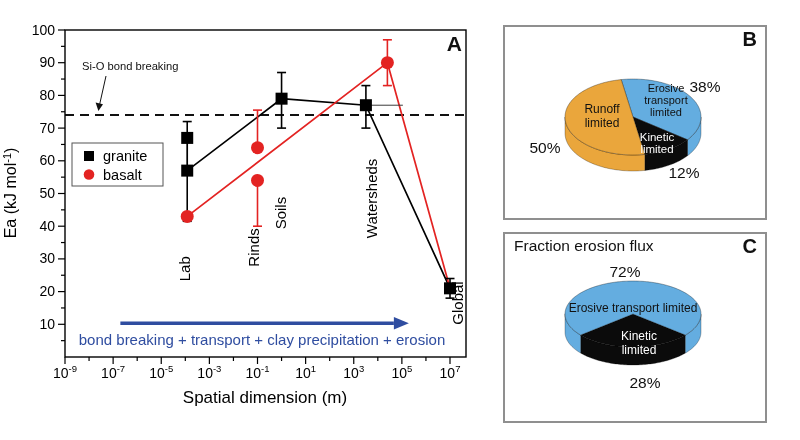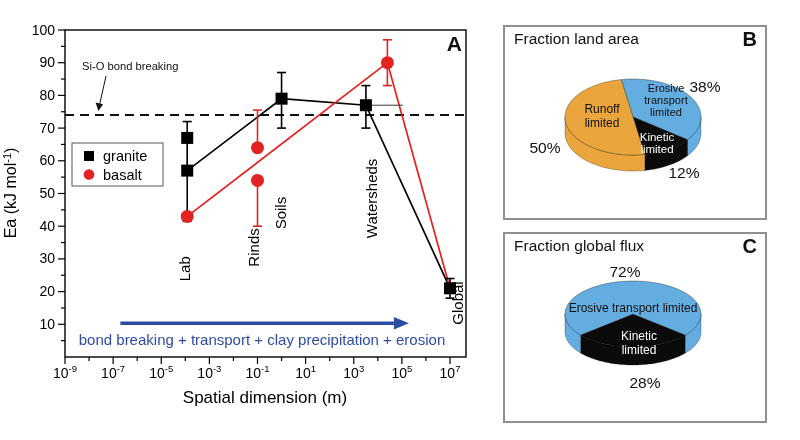--- a/index.html
+++ b/index.html
@@ -143,33 +143,32 @@
         <text x="161" y="76.85" font-size="11" text-anchor="middle" fill="#111111">transport</text>
         <text x="161" y="89.16999999999999" font-size="11" text-anchor="middle" fill="#111111">limited</text>
         <text x="200" y="65" font-size="15.5" text-anchor="middle" fill="#111">38%</text>
         <text x="152" y="113.58500000000001" font-size="11.5" text-anchor="middle" fill="#ffffff">Kinetic</text>
         <text x="152" y="126.465" font-size="11.5" text-anchor="middle" fill="#ffffff">limited</text>
         <text x="179" y="151" font-size="15.5" text-anchor="middle" fill="#111">12%</text>
         <text x="97" y="86.48" font-size="12" text-anchor="middle" fill="#111111">Runoff</text>
         <text x="97" y="99.92" font-size="12" text-anchor="middle" fill="#111111">limited</text>
         <text x="40" y="126" font-size="15.5" text-anchor="middle" fill="#111">50%</text>
       </svg>
-    <span class="ptitle">Fraction land area</span>
     <span class="pletter">B</span>
   </div>
 
   <div class="panel" style="left:503px;top:232px;width:264px;height:191px">
     <svg id="svgC" width="260" height="187">
         <path d="M180.39,101.03 L179.26,101.69 L178.08,102.32 L176.88,102.94 L175.64,103.55 L174.37,104.14 L173.06,104.71 L171.73,105.27 L170.37,105.81 L168.98,106.33 L167.56,106.84 L166.12,107.33 L164.65,107.80 L163.15,108.25 L161.64,108.68 L160.10,109.09 L158.53,109.49 L156.95,109.86 L155.35,110.21 L153.73,110.55 L152.10,110.86 L150.44,111.15 L148.77,111.42 L147.09,111.67 L145.40,111.90 L143.69,112.11 L141.97,112.30 L140.25,112.46 L138.51,112.60 L136.77,112.72 L135.02,112.82 L133.27,112.90 L131.52,112.96 L129.76,112.99 L128.00,113.00 L126.24,112.99 L124.48,112.96 L122.73,112.90 L120.98,112.82 L119.23,112.72 L117.49,112.60 L115.75,112.46 L114.03,112.30 L112.31,112.11 L110.60,111.90 L108.91,111.67 L107.23,111.42 L105.56,111.15 L103.90,110.86 L102.27,110.55 L100.65,110.21 L99.05,109.86 L97.47,109.49 L95.90,109.09 L94.36,108.68 L92.85,108.25 L91.35,107.80 L89.88,107.33 L88.44,106.84 L87.02,106.33 L85.63,105.81 L84.27,105.27 L82.94,104.71 L81.63,104.14 L80.36,103.55 L79.12,102.94 L77.92,102.32 L76.74,101.69 L75.61,101.03 L75.61,119.03 L76.74,119.69 L77.92,120.32 L79.12,120.94 L80.36,121.55 L81.63,122.14 L82.94,122.71 L84.27,123.27 L85.63,123.81 L87.02,124.33 L88.44,124.84 L89.88,125.33 L91.35,125.80 L92.85,126.25 L94.36,126.68 L95.90,127.09 L97.47,127.49 L99.05,127.86 L100.65,128.21 L102.27,128.55 L103.90,128.86 L105.56,129.15 L107.23,129.42 L108.91,129.67 L110.60,129.90 L112.31,130.11 L114.03,130.30 L115.75,130.46 L117.49,130.60 L119.23,130.72 L120.98,130.82 L122.73,130.90 L124.48,130.96 L126.24,130.99 L128.00,131.00 L129.76,130.99 L131.52,130.96 L133.27,130.90 L135.02,130.82 L136.77,130.72 L138.51,130.60 L140.25,130.46 L141.97,130.30 L143.69,130.11 L145.40,129.90 L147.09,129.67 L148.77,129.42 L150.44,129.15 L152.10,128.86 L153.73,128.55 L155.35,128.21 L156.95,127.86 L158.53,127.49 L160.10,127.09 L161.64,126.68 L163.15,126.25 L164.65,125.80 L166.12,125.33 L167.56,124.84 L168.98,124.33 L170.37,123.81 L171.73,123.27 L173.06,122.71 L174.37,122.14 L175.64,121.55 L176.88,120.94 L178.08,120.32 L179.26,119.69 L180.39,119.03 Z" fill="#0b0b0b" stroke="rgba(0,0,0,0.45)" stroke-width="0.6"></path>
         <path d="M75.61,101.03 L74.50,100.37 L73.43,99.69 L72.40,99.00 L71.41,98.30 L70.45,97.58 L69.54,96.85 L68.66,96.11 L67.82,95.36 L67.02,94.60 L66.26,93.83 L65.55,93.05 L64.87,92.27 L64.24,91.47 L63.65,90.67 L63.10,89.86 L62.60,89.04 L62.14,88.22 L61.73,87.39 L61.35,86.55 L61.03,85.71 L60.74,84.87 L60.51,84.03 L60.32,83.18 L60.17,82.33 L60.07,81.48 L60.01,80.62 L60.00,79.77 L60.00,97.77 L60.01,98.62 L60.07,99.48 L60.17,100.33 L60.32,101.18 L60.51,102.03 L60.74,102.87 L61.03,103.71 L61.35,104.55 L61.73,105.39 L62.14,106.22 L62.60,107.04 L63.10,107.86 L63.65,108.67 L64.24,109.47 L64.87,110.27 L65.55,111.05 L66.26,111.83 L67.02,112.60 L67.82,113.36 L68.66,114.11 L69.54,114.85 L70.45,115.58 L71.41,116.30 L72.40,117.00 L73.43,117.69 L74.50,118.37 L75.61,119.03 Z" fill="#64ade0" stroke="rgba(0,0,0,0.45)" stroke-width="0.6"></path>
         <path d="M196.00,80.23 L195.96,81.07 L195.89,81.90 L195.77,82.74 L195.60,83.57 L195.39,84.40 L195.14,85.23 L194.85,86.05 L194.51,86.87 L194.13,87.69 L193.71,88.50 L193.24,89.30 L192.74,90.10 L192.19,90.89 L191.60,91.68 L190.97,92.46 L190.30,93.23 L189.59,93.99 L188.84,94.74 L188.05,95.49 L187.22,96.22 L186.36,96.94 L185.45,97.65 L184.51,98.35 L183.54,99.04 L182.52,99.72 L181.48,100.38 L180.39,101.03 L180.39,119.03 L181.48,118.38 L182.52,117.72 L183.54,117.04 L184.51,116.35 L185.45,115.65 L186.36,114.94 L187.22,114.22 L188.05,113.49 L188.84,112.74 L189.59,111.99 L190.30,111.23 L190.97,110.46 L191.60,109.68 L192.19,108.89 L192.74,108.10 L193.24,107.30 L193.71,106.50 L194.13,105.69 L194.51,104.87 L194.85,104.05 L195.14,103.23 L195.39,102.40 L195.60,101.57 L195.77,100.74 L195.89,99.90 L195.96,99.07 L196.00,98.23 Z" fill="#64ade0" stroke="rgba(0,0,0,0.45)" stroke-width="0.6"></path>
         <path d="M128,80 L180.39,101.03 L179.26,101.69 L178.08,102.32 L176.88,102.94 L175.64,103.55 L174.37,104.14 L173.06,104.71 L171.73,105.27 L170.37,105.81 L168.98,106.33 L167.56,106.84 L166.12,107.33 L164.65,107.80 L163.15,108.25 L161.64,108.68 L160.10,109.09 L158.53,109.49 L156.95,109.86 L155.35,110.21 L153.73,110.55 L152.10,110.86 L150.44,111.15 L148.77,111.42 L147.09,111.67 L145.40,111.90 L143.69,112.11 L141.97,112.30 L140.25,112.46 L138.51,112.60 L136.77,112.72 L135.02,112.82 L133.27,112.90 L131.52,112.96 L129.76,112.99 L128.00,113.00 L126.24,112.99 L124.48,112.96 L122.73,112.90 L120.98,112.82 L119.23,112.72 L117.49,112.60 L115.75,112.46 L114.03,112.30 L112.31,112.11 L110.60,111.90 L108.91,111.67 L107.23,111.42 L105.56,111.15 L103.90,110.86 L102.27,110.55 L100.65,110.21 L99.05,109.86 L97.47,109.49 L95.90,109.09 L94.36,108.68 L92.85,108.25 L91.35,107.80 L89.88,107.33 L88.44,106.84 L87.02,106.33 L85.63,105.81 L84.27,105.27 L82.94,104.71 L81.63,104.14 L80.36,103.55 L79.12,102.94 L77.92,102.32 L76.74,101.69 L75.61,101.03 Z" fill="#0b0b0b" stroke="rgba(0,0,0,0.45)" stroke-width="0.7"></path>
         <path d="M128,80 L75.61,101.03 L74.49,100.36 L73.41,99.68 L72.37,98.98 L71.37,98.27 L70.40,97.54 L69.48,96.80 L68.59,96.06 L67.75,95.30 L66.94,94.53 L66.18,93.75 L65.46,92.96 L64.78,92.16 L64.15,91.35 L63.56,90.54 L63.02,89.72 L62.51,88.89 L62.06,88.06 L61.65,87.22 L61.28,86.37 L60.96,85.52 L60.68,84.67 L60.46,83.81 L60.27,82.96 L60.14,82.10 L60.05,81.23 L60.00,80.37 L60.01,79.51 L60.06,78.65 L60.15,77.78 L60.30,76.92 L60.48,76.07 L60.72,75.21 L61.00,74.36 L61.33,73.51 L61.70,72.67 L62.12,71.83 L62.58,70.99 L63.09,70.17 L63.64,69.35 L64.24,68.53 L64.88,67.73 L65.56,66.93 L66.28,66.14 L67.05,65.37 L67.86,64.60 L68.71,63.84 L69.60,63.09 L70.53,62.36 L71.50,61.64 L72.51,60.92 L73.56,60.23 L74.64,59.54 L75.76,58.87 L76.92,58.22 L78.11,57.58 L79.34,56.95 L80.59,56.34 L81.88,55.75 L83.21,55.17 L84.56,54.61 L85.94,54.07 L87.35,53.54 L88.79,53.04 L90.26,52.55 L91.75,52.08 L93.27,51.63 L94.81,51.20 L96.37,50.79 L97.96,50.40 L99.56,50.02 L101.19,49.67 L102.83,49.34 L104.49,49.04 L106.17,48.75 L107.86,48.48 L109.56,48.24 L111.28,48.01 L113.01,47.81 L114.75,47.63 L116.50,47.48 L118.25,47.34 L120.02,47.23 L121.79,47.14 L123.56,47.07 L125.33,47.03 L127.11,47.00 L128.89,47.00 L130.67,47.03 L132.44,47.07 L134.21,47.14 L135.98,47.23 L137.75,47.34 L139.50,47.48 L141.25,47.63 L142.99,47.81 L144.72,48.01 L146.44,48.24 L148.14,48.48 L149.83,48.75 L151.51,49.04 L153.17,49.34 L154.81,49.67 L156.44,50.02 L158.04,50.40 L159.63,50.79 L161.19,51.20 L162.73,51.63 L164.25,52.08 L165.74,52.55 L167.21,53.04 L168.65,53.54 L170.06,54.07 L171.44,54.61 L172.79,55.17 L174.12,55.75 L175.41,56.34 L176.66,56.95 L177.89,57.58 L179.08,58.22 L180.24,58.87 L181.36,59.54 L182.44,60.23 L183.49,60.92 L184.50,61.64 L185.47,62.36 L186.40,63.09 L187.29,63.84 L188.14,64.60 L188.95,65.37 L189.72,66.14 L190.44,66.93 L191.12,67.73 L191.76,68.53 L192.36,69.35 L192.91,70.17 L193.42,70.99 L193.88,71.83 L194.30,72.67 L194.67,73.51 L195.00,74.36 L195.28,75.21 L195.52,76.07 L195.70,76.92 L195.85,77.78 L195.94,78.65 L195.99,79.51 L196.00,80.37 L195.95,81.23 L195.86,82.10 L195.73,82.96 L195.54,83.81 L195.32,84.67 L195.04,85.52 L194.72,86.37 L194.35,87.22 L193.94,88.06 L193.49,88.89 L192.98,89.72 L192.44,90.54 L191.85,91.35 L191.22,92.16 L190.54,92.96 L189.82,93.75 L189.06,94.53 L188.25,95.30 L187.41,96.06 L186.52,96.80 L185.60,97.54 L184.63,98.27 L183.63,98.98 L182.59,99.68 L181.51,100.36 L180.39,101.03 Z" fill="#64ade0" stroke="rgba(0,0,0,0.45)" stroke-width="0.7"></path>
         <text x="134" y="106.48" font-size="12" text-anchor="middle" fill="#ffffff">Kinetic</text>
         <text x="134" y="119.92" font-size="12" text-anchor="middle" fill="#ffffff">limited</text>
         <text x="140" y="154" font-size="15.5" text-anchor="middle" fill="#111">28%</text>
         <text x="128" y="78.2" font-size="12" text-anchor="middle" fill="#111111">Erosive transport limited</text>
         <text x="120" y="43" font-size="15.5" text-anchor="middle" fill="#111">72%</text>
       </svg>
-    <span class="ptitle">Fraction global flux</span>
+    <span class="ptitle">Fraction erosion flux</span>
     <span class="pletter">C</span>
   </div>
 </div>
 
 </body></html>

